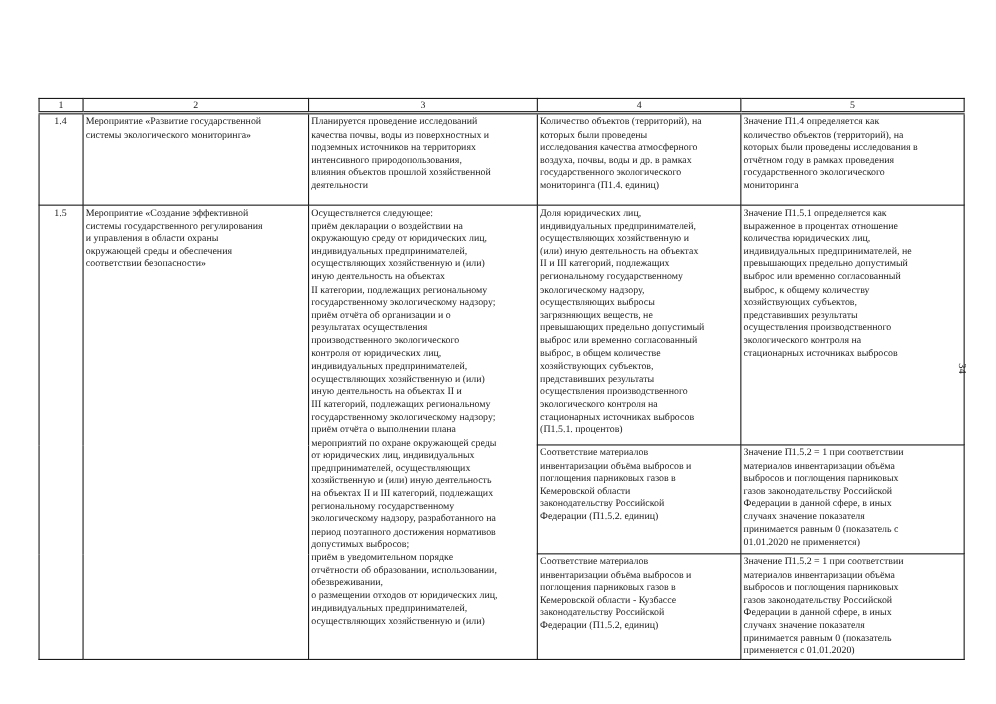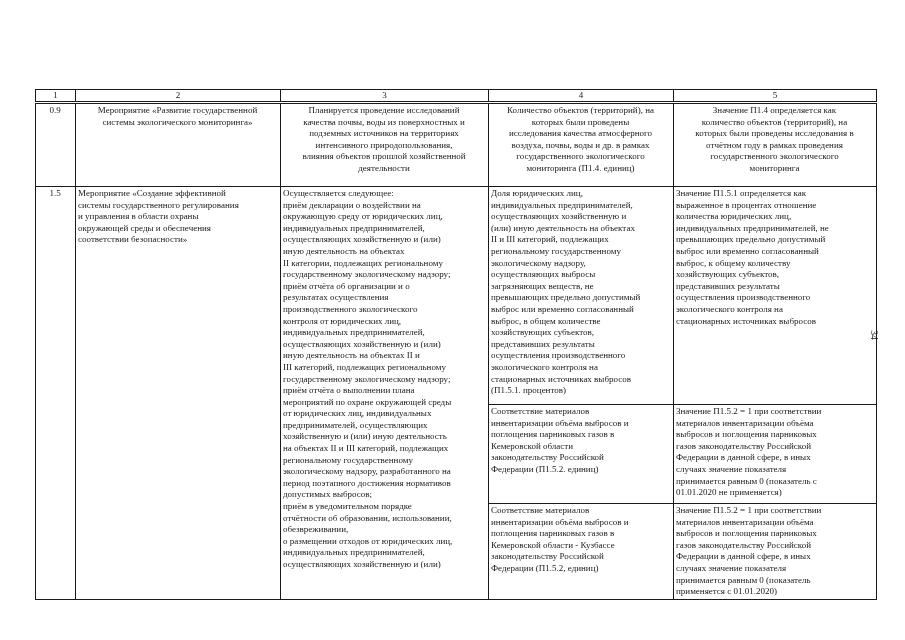--- a/index.html
+++ b/index.html
@@ -39,21 +39,21 @@
   .doc-table th {
     text-align: center;
     padding: 0;
     height: 10px;
     line-height: 11px;
     border-bottom: 3px double #1a1a1a;
   }
   .doc-table td.num {
     text-align: center;
   }
-  tr.r-main   td { height: 80px; text-align: center; }
+  tr.r-main   td { height: 80px; }
   tr.r-sub1   td { height: 215px; margin-top: 14px; }
   tr.r-sub2   td { height: 96px; }
   tr.r-sub3   td { height: 91px; }
   .page-num {
     position: absolute;
     left: 863px;
     top: 330px;
     width: 22px;
     text-align: center;
     font-size: 9.5px;
@@ -78,21 +78,21 @@
       <tr>
         <th>1</th>
         <th>2</th>
         <th>3</th>
         <th>4</th>
         <th>5</th>
       </tr>
     </thead>
     <tbody>
       <tr class="r-main">
-        <td class="num">0.9</td>
+        <td class="num">1.4</td>
         <td>Мероприятие «Развитие государственной
 системы экологического мониторинга»</td>
         <td>Планируется проведение исследований
 качества почвы, воды из поверхностных и
 подземных источников на территориях
 интенсивного природопользования,
 влияния объектов прошлой хозяйственной
 деятельности</td>
         <td>Количество объектов (территорий), на
 которых были проведены

